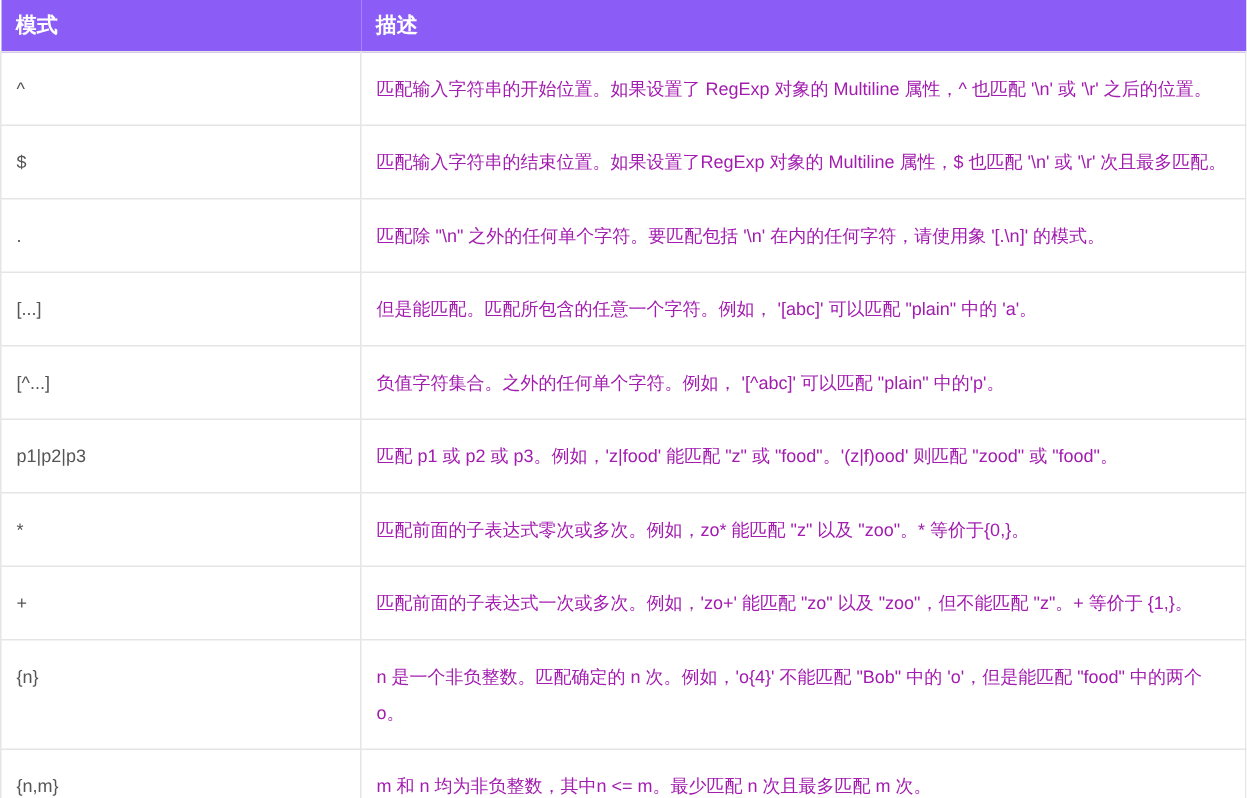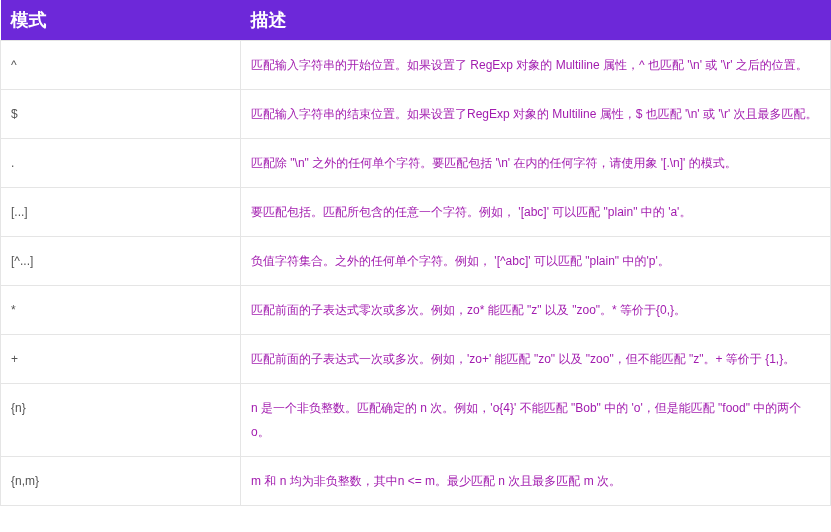--- a/index.html
+++ b/index.html
@@ -9,26 +9,26 @@
     color: #555;
     background: #fff;
     width: 831px;
   }
   table {
     width: 100%;
     border-collapse: collapse;
     table-layout: fixed;
   }
   thead th {
-    background: #6d28d9;
+    background: #8b5cf6;
     color: #fff;
     font-weight: bold;
     text-align: left;
     padding: 8px 10px;
-    font-size: 18px;
+    font-size: 14px;
   }
   tbody td {
     border: 1px solid #e5e5e5;
     padding: 12px 10px;
     vertical-align: top;
     line-height: 2;
     font-size: 12px;
     color: #a21caf;
   }
   col.c1 { width: 240px; }
@@ -57,25 +57,29 @@
     <tr>
       <td>$</td>
       <td>匹配输入字符串的结束位置。如果设置了RegExp 对象的 Multiline 属性，$ 也匹配 '\n' 或 '\r' 次且最多匹配。</td>
     </tr>
     <tr>
       <td>.</td>
       <td>匹配除 "\n" 之外的任何单个字符。要匹配包括 '\n' 在内的任何字符，请使用象 '[.\n]' 的模式。</td>
     </tr>
     <tr>
       <td>[...]</td>
-      <td>要匹配包括。匹配所包含的任意一个字符。例如， '[abc]' 可以匹配 "plain" 中的 'a'。</td>
+      <td>但是能匹配。匹配所包含的任意一个字符。例如， '[abc]' 可以匹配 "plain" 中的 'a'。</td>
     </tr>
     <tr>
       <td>[^...]</td>
       <td>负值字符集合。之外的任何单个字符。例如， '[^abc]' 可以匹配 "plain" 中的'p'。</td>
+    </tr>
+    <tr>
+      <td>p1|p2|p3</td>
+      <td>匹配 p1 或 p2 或 p3。例如，'z|food' 能匹配 "z" 或 "food"。'(z|f)ood' 则匹配 "zood" 或 "food"。</td>
     </tr>
     <tr>
       <td>*</td>
       <td>匹配前面的子表达式零次或多次。例如，zo* 能匹配 "z" 以及 "zoo"。* 等价于{0,}。</td>
     </tr>
     <tr>
       <td>+</td>
       <td>匹配前面的子表达式一次或多次。例如，'zo+' 能匹配 "zo" 以及 "zoo"，但不能匹配 "z"。+ 等价于 {1,}。</td>
     </tr>
     <tr>

